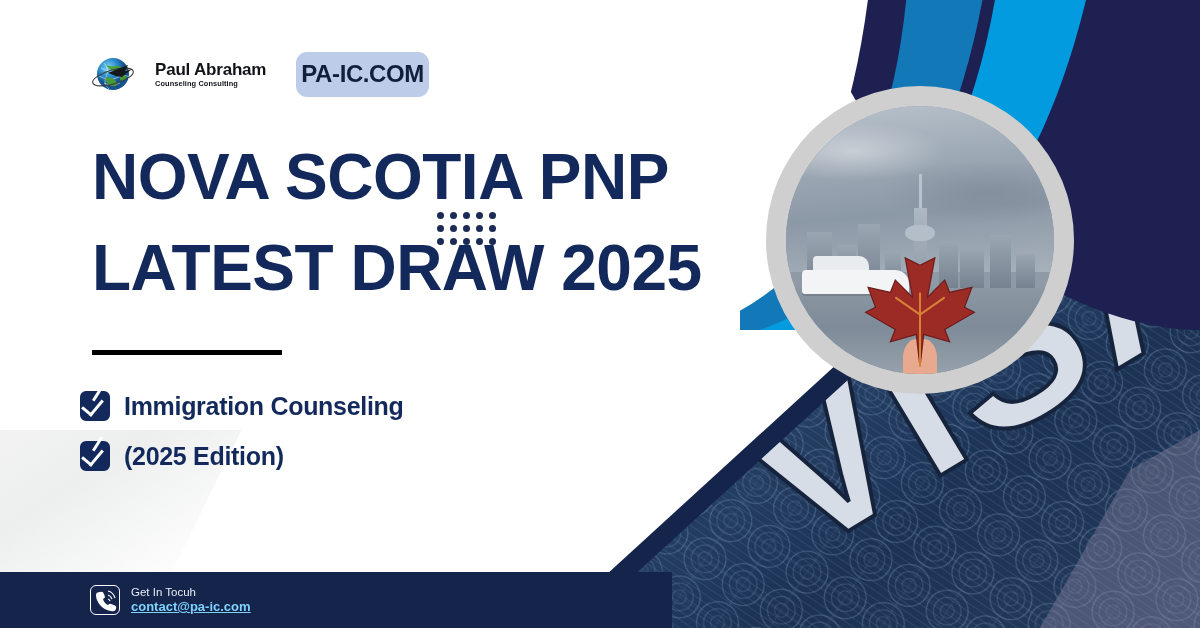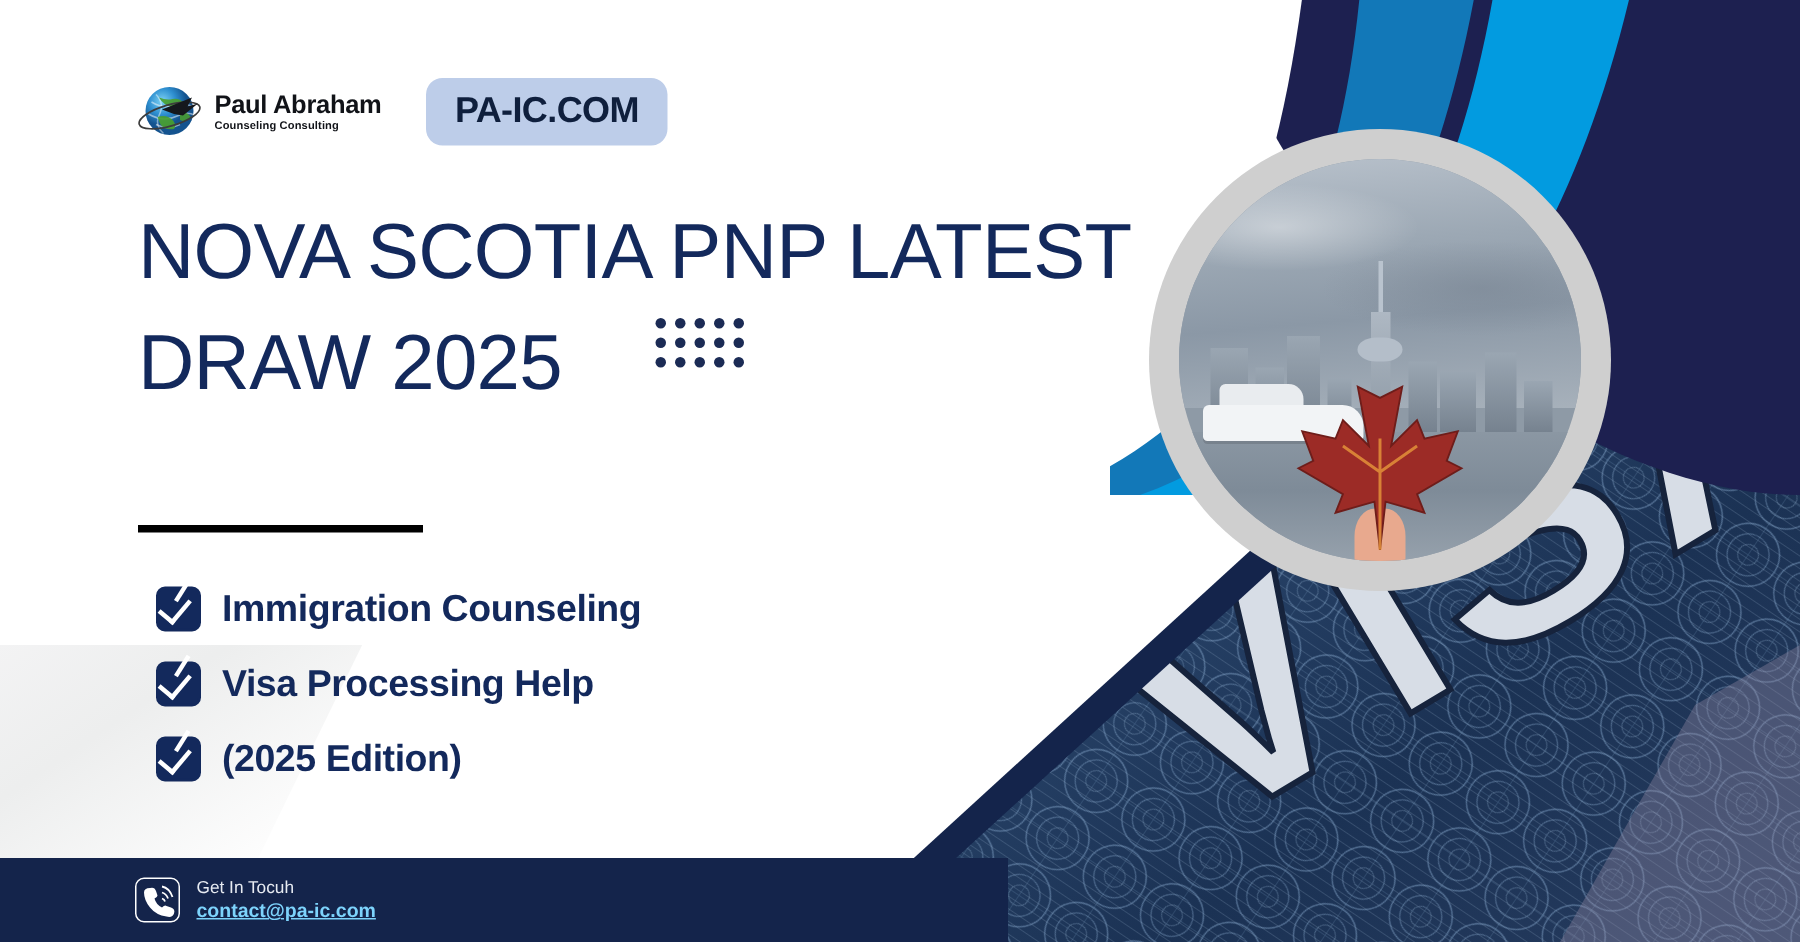--- a/index.html
+++ b/index.html
@@ -87,57 +87,57 @@
     content:""; position:absolute; left:10%; top:-58%; width:52%; height:60%;
     background:#e9ecef; border-radius:4px 10px 0 0;
   }
   .leaf-hand{
     position:absolute; left:50%; bottom:-4%; width:34px; height:46px; margin-left:-17px;
     background:#e8a98e; border-radius:40% 40% 30% 30%;
   }
 
   
   .brandbar{ position:absolute; left:92px; top:52px; display:flex; align-items:center; gap:30px; }
-  .logo{ display:flex; align-items:center; gap:7px; }
+  .logo{ display:flex; align-items:center; gap:19px; }
   .logo-mark{ width:44px; height:44px; position:relative; }
   .logo-text{ display:flex; flex-direction:column; line-height:1; }
   .logo-name{ font-size:17px; font-weight:bold; color:#111318; letter-spacing:-.2px; }
   .logo-sub{ font-size:7.4px; font-weight:bold; color:#111318; letter-spacing:.1px; margin-top:2px; }
 
   .badge{
     background:#bdcde9;
     border-radius:11px;
-    padding:10px 19px 11px;
+    padding:10px 5px 11px;
     font-size:24px; font-weight:bold;
     color:#0f1f3d; letter-spacing:-.4px;
     line-height:1;
   }
 
   .headline{
     position:absolute; left:92px; top:132px;
     width:700px;
-    font-size:52px; font-weight:normal;
+    font-size:64px; font-weight:bold;
     color:#13295c; letter-spacing:-.5px; line-height:1.42;
   }
   .dotgrid{
     position:absolute; left:437px; top:212px;
     display:grid; grid-template-columns:repeat(5,13px); grid-auto-rows:13px;
   }
   .dotgrid i{ display:block; width:7px; height:7px; border-radius:50%; background:#1b2b55; }
 
   .subhead{
     position:absolute; left:92px; top:288px;
     font-size:19px; font-weight:bold; color:#13295c; letter-spacing:-.1px;
   }
   .rule{
     position:absolute; left:92px; top:350px;
     width:190px; height:5px; background:#000000;
   }
 
-  .checklist{ position:absolute; left:104px; top:381px; }
+  .checklist{ position:absolute; left:80px; top:381px; }
   .check-row{ display:flex; align-items:center; gap:14px; height:50px; }
   .chk{ width:30px; height:30px; position:relative; flex:0 0 30px; }
   .chk-box{
     position:absolute; inset:0;
     border:2px solid #13295c; border-radius:6px; background:#13295c;
   }
   .chk-tick{
     position:absolute; left:6px; top:4px; width:13px; height:20px;
     border-right:3.5px solid #ffffff; border-bottom:3.5px solid #ffffff;
     transform:rotate(40deg);
@@ -319,28 +319,20 @@
           <span class="chk-flick"></span>
       </span>
       <span class="check-label">Immigration Counseling</span>
     </div>
     <div class="check-row">
       <span class="chk">
         <span class="chk-box"></span>
           <span class="chk-tick"></span>
           <span class="chk-flick"></span>
       </span>
-      <span class="check-label">Visa Processing Help</span>
-    </div>
-    <div class="check-row">
-      <span class="chk">
-        <span class="chk-box"></span>
-          <span class="chk-tick"></span>
-          <span class="chk-flick"></span>
-      </span>
       <span class="check-label">(2025 Edition)</span>
     </div>
   </div>
 
   <div class="footer">
     <div class="footer-inner">
       <div class="fitem">
         <span class="ficon">
           <svg width="28" height="28" viewBox="0 0 28 28">
             <path d="M9 6 q3 -1 4 2 l1 3 q0 1 -2 2 q1 4 5 6 q2 -2 3 -1 l3 1 q3 1 2 4 q-1 3 -5 2 q-7 -1 -11 -6 q-4 -5 -4 -10 q0 -3 4 -3 Z" fill="#ffffff"></path>

